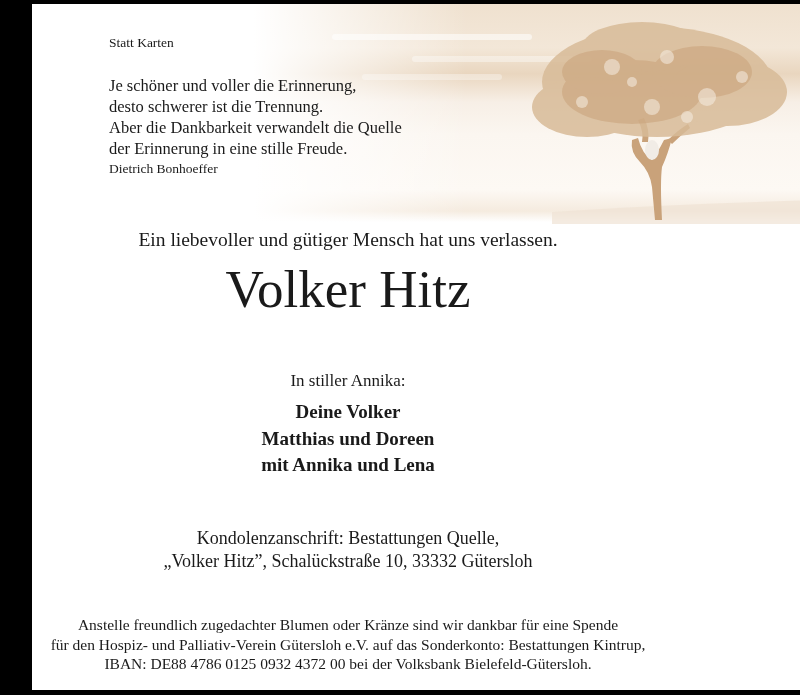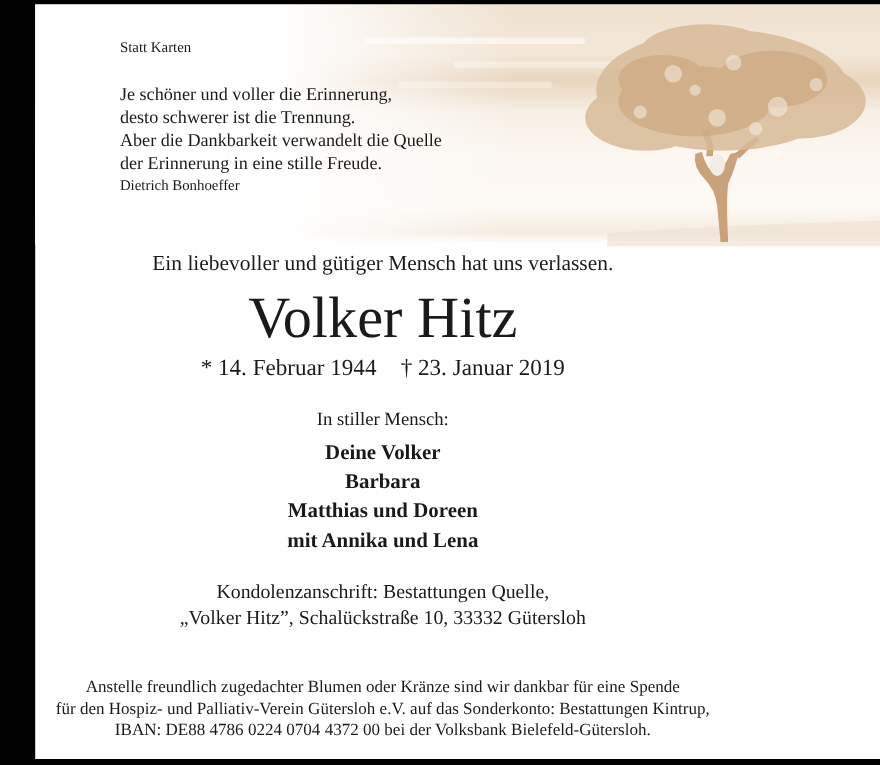--- a/index.html
+++ b/index.html
@@ -104,38 +104,34 @@
     <div>Aber die Dankbarkeit verwandelt die Quelle</div>
     <div>der Erinnerung in eine stille Freude.</div>
   </div>
 
   <div class="text-abs author">Dietrich Bonhoeffer</div>
 
   <div class="center intro">Ein liebevoller und gütiger Mensch hat uns verlassen.</div>
 
   <div class="center name">Volker Hitz</div>
 
-  <div class="center dates">
-    <span>* 14. Februar 1944</span><span class="gap"></span><span>† 23. Januar 2019</span>
-  </div>
 
-  <div class="center trauer">In stiller Mensch:</div>
+  <div class="center trauer">In stiller Annika:</div>
 
   <div class="center mourners">
     <div>Deine Volker</div>
-    <div>Barbara</div>
     <div>Matthias und Doreen</div>
     <div>mit Annika und Lena</div>
   </div>
 
   <div class="center address">
     <div>Kondolenzanschrift: Bestattungen Quelle,</div>
     <div>„Volker Hitz”, Schalückstraße 10, 33332 Gütersloh</div>
   </div>
 
 
   <div class="center donation">
     <div>Anstelle freundlich zugedachter Blumen oder Kränze sind wir dankbar für eine Spende</div>
     <div>für den Hospiz- und Palliativ-Verein Gütersloh e.V. auf das Sonderkonto: Bestattungen Kintrup,</div>
-    <div>IBAN: DE88 4786 0224 0704 4372 00 bei der Volksbank Bielefeld-Gütersloh.</div>
+    <div>IBAN: DE88 4786 0125 0932 4372 00 bei der Volksbank Bielefeld-Gütersloh.</div>
   </div>
 
 </div>
 
 </body></html>

